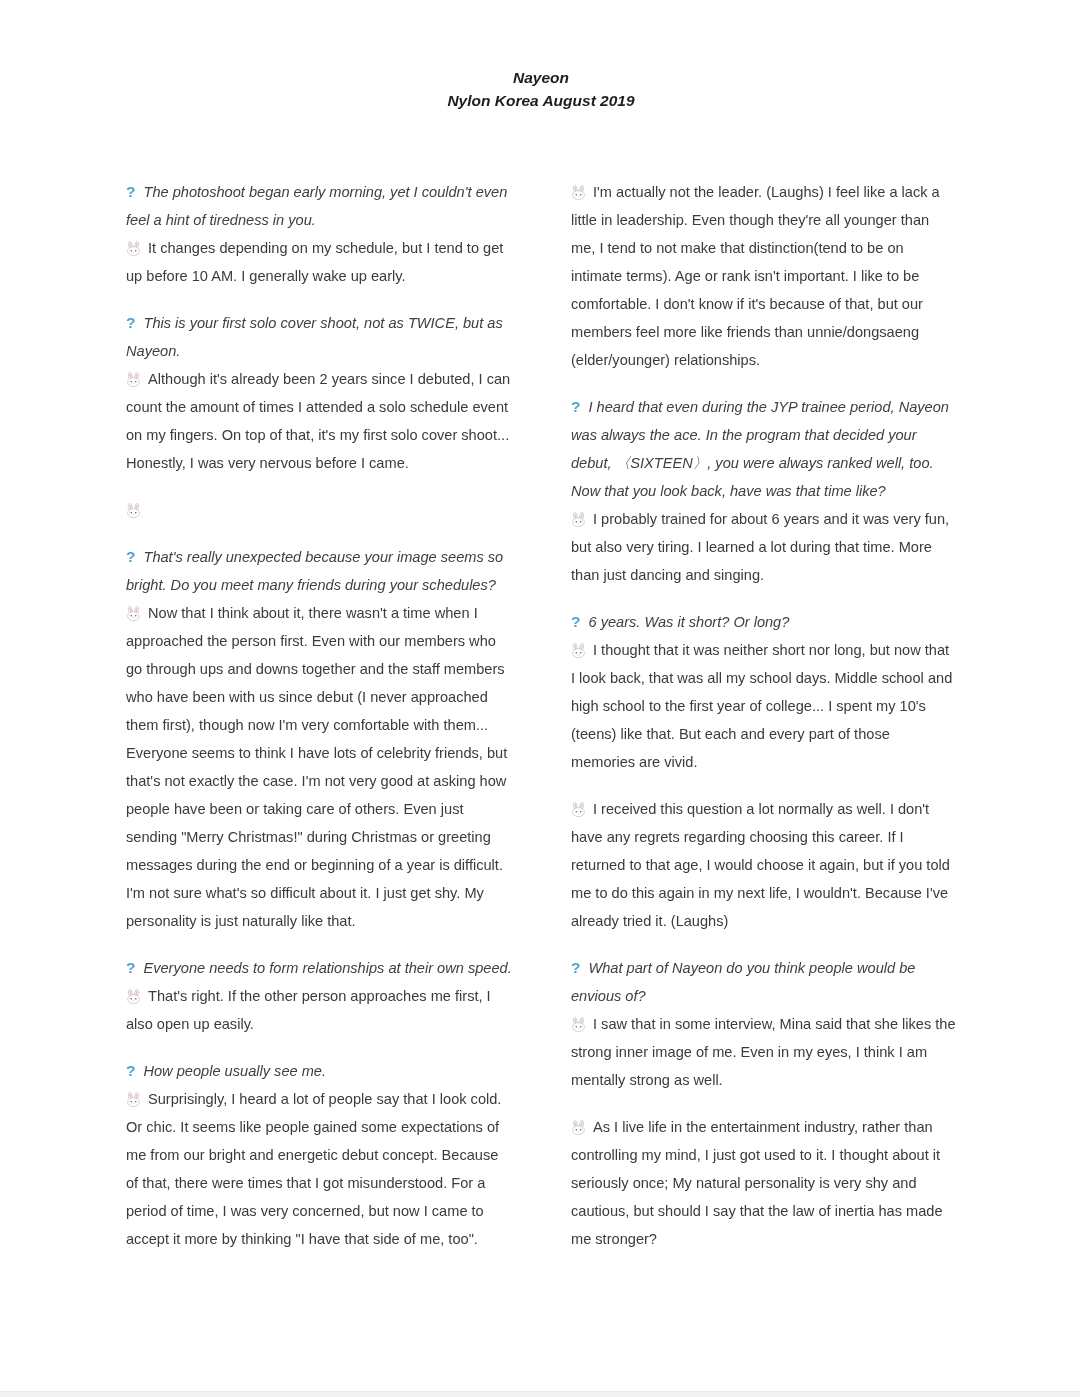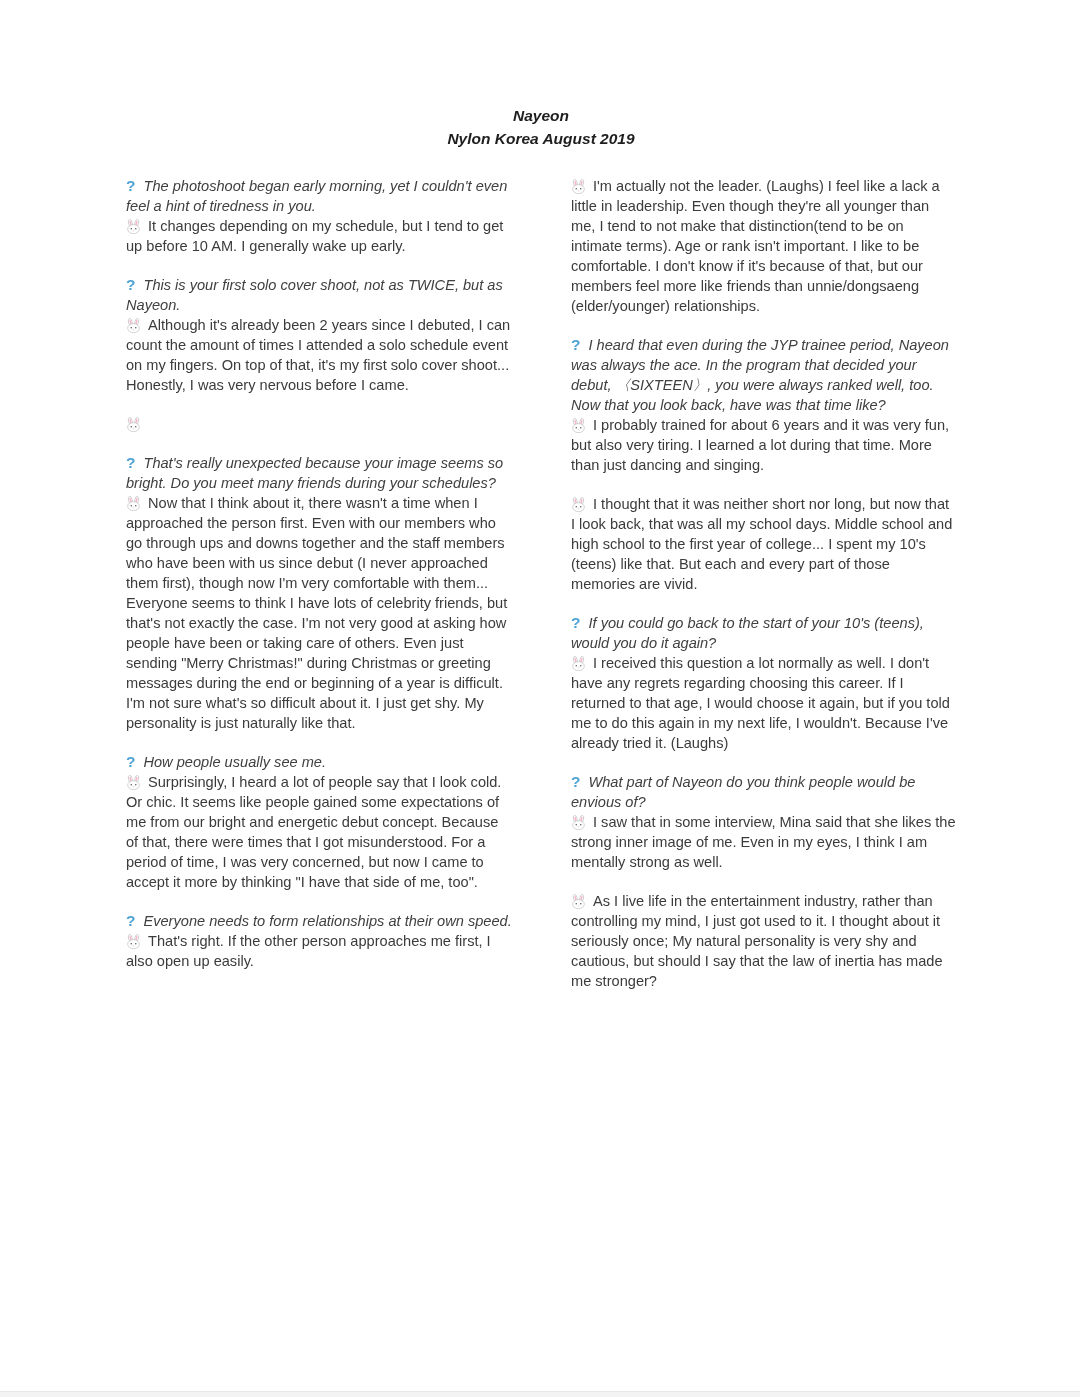--- a/index.html
+++ b/index.html
@@ -11,42 +11,43 @@
     overflow: hidden;
     font-family: "Liberation Sans", sans-serif;
   }
   .doc {
     position: absolute;
     left: 126px;
     top: 0;
     width: 830px;
   }
   .title-wrap {
-    padding-top: 104px;
+    padding-top: 66px;
     text-align: center;
     color: #1e1e1e;
   }
   .doc-title, .doc-subtitle {
     font-style: italic;
     font-weight: bold;
     font-size: 15.5px;
     line-height: 23px;
     margin: 0;
   }
   .cols {
     display: flex;
     gap: 59px;
     margin-top: 26px;
   }
   .col {
     width: 386px;
     flex: 0 0 386px;
     font-size: 14.6px;
-    line-height: 20px;
+    line-height: 28px;
     color: #3b3b3b;
+    margin-top: 40px;
   }
   .qa { margin-bottom: 19px; }
   .qa p { margin: 0; }
   .q { font-style: italic; color: #404040; }
   .qicon {
     font-style: normal;
     font-weight: bold;
     font-size: 15.5px;
     color: #4fa3d4;
     margin-right: 8px;
@@ -139,51 +140,51 @@
                   <ellipse cx="5.4" cy="5" rx="1" ry="3" fill="#f6b6c6" transform="rotate(-14 5.4 5)"></ellipse>
                   <ellipse cx="12.6" cy="5" rx="1" ry="3" fill="#f6b6c6" transform="rotate(14 12.6 5)"></ellipse>
                   <ellipse cx="9" cy="12.2" rx="7" ry="5.4" fill="#fff" stroke="#bdbdbd" stroke-width="0.8"></ellipse>
                   <circle cx="6.3" cy="11.8" r="0.9" fill="#555"></circle>
                   <circle cx="11.7" cy="11.8" r="0.9" fill="#555"></circle>
                   <path d="M8.2 13.8 q0.8 0.8 1.6 0" stroke="#c9a" stroke-width="0.7" fill="none"></path>
                 </svg></span><span>Now that I think about it, there wasn't a time when I approached the person first. Even with our members who go through ups and downs together and the staff members who have been with us since debut (I never approached them first), though now I'm very comfortable with them... Everyone seems to think I have lots of celebrity friends, but that's not exactly the case. I'm not very good at asking how people have been or taking care of others. Even just sending "Merry Christmas!" during Christmas or greeting messages during the end or beginning of a year is difficult. I'm not sure what's so difficult about it. I just get shy. My personality is just naturally like that.</span></p>
         </div>
 
         <div class="qa">
+          <p class="q"><span class="qicon">?</span><span>Everyone needs to form relationships at their own speed.</span></p>
+          <p class="a"><span class="ricon"><svg viewBox="0 0 18 18" width="15" height="15">
+                  <g stroke="#bdbdbd" stroke-width="0.8">
+                    <ellipse cx="5.2" cy="5" rx="2.2" ry="4.6" fill="#fff" transform="rotate(-14 5.2 5)"></ellipse>
+                    <ellipse cx="12.8" cy="5" rx="2.2" ry="4.6" fill="#fff" transform="rotate(14 12.8 5)"></ellipse>
+                  </g>
+                  <ellipse cx="5.4" cy="5" rx="1" ry="3" fill="#f6b6c6" transform="rotate(-14 5.4 5)"></ellipse>
+                  <ellipse cx="12.6" cy="5" rx="1" ry="3" fill="#f6b6c6" transform="rotate(14 12.6 5)"></ellipse>
+                  <ellipse cx="9" cy="12.2" rx="7" ry="5.4" fill="#fff" stroke="#bdbdbd" stroke-width="0.8"></ellipse>
+                  <circle cx="6.3" cy="11.8" r="0.9" fill="#555"></circle>
+                  <circle cx="11.7" cy="11.8" r="0.9" fill="#555"></circle>
+                  <path d="M8.2 13.8 q0.8 0.8 1.6 0" stroke="#c9a" stroke-width="0.7" fill="none"></path>
+                </svg></span><span>That's right. If the other person approaches me first, I also open up easily.</span></p>
+        </div>
+
+        <div class="qa">
           <p class="q"><span class="qicon">?</span><span>How people usually see me.</span></p>
           <p class="a"><span class="ricon"><svg viewBox="0 0 18 18" width="15" height="15">
                   <g stroke="#bdbdbd" stroke-width="0.8">
                     <ellipse cx="5.2" cy="5" rx="2.2" ry="4.6" fill="#fff" transform="rotate(-14 5.2 5)"></ellipse>
                     <ellipse cx="12.8" cy="5" rx="2.2" ry="4.6" fill="#fff" transform="rotate(14 12.8 5)"></ellipse>
                   </g>
                   <ellipse cx="5.4" cy="5" rx="1" ry="3" fill="#f6b6c6" transform="rotate(-14 5.4 5)"></ellipse>
                   <ellipse cx="12.6" cy="5" rx="1" ry="3" fill="#f6b6c6" transform="rotate(14 12.6 5)"></ellipse>
                   <ellipse cx="9" cy="12.2" rx="7" ry="5.4" fill="#fff" stroke="#bdbdbd" stroke-width="0.8"></ellipse>
                   <circle cx="6.3" cy="11.8" r="0.9" fill="#555"></circle>
                   <circle cx="11.7" cy="11.8" r="0.9" fill="#555"></circle>
                   <path d="M8.2 13.8 q0.8 0.8 1.6 0" stroke="#c9a" stroke-width="0.7" fill="none"></path>
                 </svg></span><span>Surprisingly, I heard a lot of people say that I look cold. Or chic. It seems like people gained some expectations of me from our bright and energetic debut concept. Because of that, there were times that I got misunderstood. For a period of time, I was very concerned, but now I came to accept it more by thinking "I have that side of me, too".</span></p>
         </div>
 
-        <div class="qa">
-          <p class="q"><span class="qicon">?</span><span>Everyone needs to form relationships at their own speed.</span></p>
-          <p class="a"><span class="ricon"><svg viewBox="0 0 18 18" width="15" height="15">
-                  <g stroke="#bdbdbd" stroke-width="0.8">
-                    <ellipse cx="5.2" cy="5" rx="2.2" ry="4.6" fill="#fff" transform="rotate(-14 5.2 5)"></ellipse>
-                    <ellipse cx="12.8" cy="5" rx="2.2" ry="4.6" fill="#fff" transform="rotate(14 12.8 5)"></ellipse>
-                  </g>
-                  <ellipse cx="5.4" cy="5" rx="1" ry="3" fill="#f6b6c6" transform="rotate(-14 5.4 5)"></ellipse>
-                  <ellipse cx="12.6" cy="5" rx="1" ry="3" fill="#f6b6c6" transform="rotate(14 12.6 5)"></ellipse>
-                  <ellipse cx="9" cy="12.2" rx="7" ry="5.4" fill="#fff" stroke="#bdbdbd" stroke-width="0.8"></ellipse>
-                  <circle cx="6.3" cy="11.8" r="0.9" fill="#555"></circle>
-                  <circle cx="11.7" cy="11.8" r="0.9" fill="#555"></circle>
-                  <path d="M8.2 13.8 q0.8 0.8 1.6 0" stroke="#c9a" stroke-width="0.7" fill="none"></path>
-                </svg></span><span>That's right. If the other person approaches me first, I also open up easily.</span></p>
-        </div>
-
       </div>
 
       <div class="col">
 
         <div class="qa">
           <p class="a"><span class="ricon"><svg viewBox="0 0 18 18" width="15" height="15">
                   <g stroke="#bdbdbd" stroke-width="0.8">
                     <ellipse cx="5.2" cy="5" rx="2.2" ry="4.6" fill="#fff" transform="rotate(-14 5.2 5)"></ellipse>
                     <ellipse cx="12.8" cy="5" rx="2.2" ry="4.6" fill="#fff" transform="rotate(14 12.8 5)"></ellipse>
                   </g>
@@ -206,36 +207,36 @@
                   <ellipse cx="5.4" cy="5" rx="1" ry="3" fill="#f6b6c6" transform="rotate(-14 5.4 5)"></ellipse>
                   <ellipse cx="12.6" cy="5" rx="1" ry="3" fill="#f6b6c6" transform="rotate(14 12.6 5)"></ellipse>
                   <ellipse cx="9" cy="12.2" rx="7" ry="5.4" fill="#fff" stroke="#bdbdbd" stroke-width="0.8"></ellipse>
                   <circle cx="6.3" cy="11.8" r="0.9" fill="#555"></circle>
                   <circle cx="11.7" cy="11.8" r="0.9" fill="#555"></circle>
                   <path d="M8.2 13.8 q0.8 0.8 1.6 0" stroke="#c9a" stroke-width="0.7" fill="none"></path>
                 </svg></span><span>I probably trained for about 6 years and it was very fun, but also very tiring. I learned a lot during that time. More than just dancing and singing.</span></p>
         </div>
 
         <div class="qa">
+          <p class="q"><span class="qicon">?</span><span>6 years. Was it short? Or long?</span></p>
           <p class="a"><span class="ricon"><svg viewBox="0 0 18 18" width="15" height="15">
                   <g stroke="#bdbdbd" stroke-width="0.8">
                     <ellipse cx="5.2" cy="5" rx="2.2" ry="4.6" fill="#fff" transform="rotate(-14 5.2 5)"></ellipse>
                     <ellipse cx="12.8" cy="5" rx="2.2" ry="4.6" fill="#fff" transform="rotate(14 12.8 5)"></ellipse>
                   </g>
                   <ellipse cx="5.4" cy="5" rx="1" ry="3" fill="#f6b6c6" transform="rotate(-14 5.4 5)"></ellipse>
                   <ellipse cx="12.6" cy="5" rx="1" ry="3" fill="#f6b6c6" transform="rotate(14 12.6 5)"></ellipse>
                   <ellipse cx="9" cy="12.2" rx="7" ry="5.4" fill="#fff" stroke="#bdbdbd" stroke-width="0.8"></ellipse>
                   <circle cx="6.3" cy="11.8" r="0.9" fill="#555"></circle>
                   <circle cx="11.7" cy="11.8" r="0.9" fill="#555"></circle>
                   <path d="M8.2 13.8 q0.8 0.8 1.6 0" stroke="#c9a" stroke-width="0.7" fill="none"></path>
                 </svg></span><span>I thought that it was neither short nor long, but now that I look back, that was all my school days. Middle school and high school to the first year of college... I spent my 10's (teens) like that. But each and every part of those memories are vivid.</span></p>
         </div>
 
         <div class="qa">
-          <p class="q"><span class="qicon">?</span><span>If you could go back to the start of your 10's (teens), would you do it again?</span></p>
           <p class="a"><span class="ricon"><svg viewBox="0 0 18 18" width="15" height="15">
                   <g stroke="#bdbdbd" stroke-width="0.8">
                     <ellipse cx="5.2" cy="5" rx="2.2" ry="4.6" fill="#fff" transform="rotate(-14 5.2 5)"></ellipse>
                     <ellipse cx="12.8" cy="5" rx="2.2" ry="4.6" fill="#fff" transform="rotate(14 12.8 5)"></ellipse>
                   </g>
                   <ellipse cx="5.4" cy="5" rx="1" ry="3" fill="#f6b6c6" transform="rotate(-14 5.4 5)"></ellipse>
                   <ellipse cx="12.6" cy="5" rx="1" ry="3" fill="#f6b6c6" transform="rotate(14 12.6 5)"></ellipse>
                   <ellipse cx="9" cy="12.2" rx="7" ry="5.4" fill="#fff" stroke="#bdbdbd" stroke-width="0.8"></ellipse>
                   <circle cx="6.3" cy="11.8" r="0.9" fill="#555"></circle>
                   <circle cx="11.7" cy="11.8" r="0.9" fill="#555"></circle>

